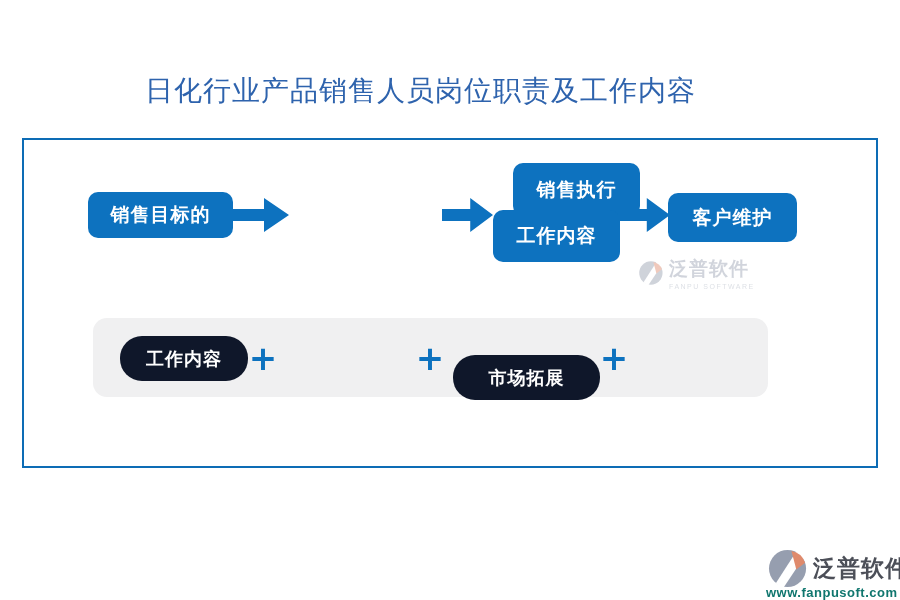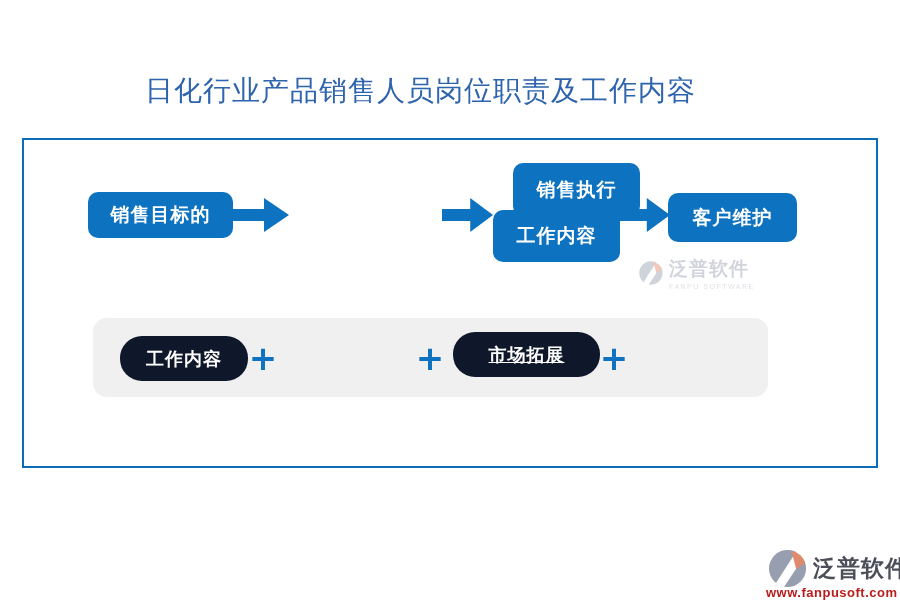--- a/index.html
+++ b/index.html
@@ -37,21 +37,21 @@
     position:absolute; left:93px; top:318px; width:675px; height:79px;
     background:#f0f0f1; border-radius:14px;
   }
   .work-btn {
     position:absolute; background:#0f172a; color:#ffffff;
     border-radius:22px; display:flex; align-items:center; justify-content:center;
     font-weight:bold; font-size:18px; letter-spacing:1px; text-align:center;
   }
   .wb-1 { left:120px; top:336px; width:128px; height:45px; }
   .wb-2 { left:278px; top:333px; width:129px; height:51px; font-size:15px; line-height:1.2; white-space:pre-line; }
-  .wb-3 { left:453px; top:332px; width:147px; height:45px;text-decoration:underline; }
+  .wb-3 { left:453px; top:355px; width:147px; height:45px; }
   .wb-4 { left:628px; top:336px; width:132px; height:45px; }
   .plus {
     position:absolute; color:#0d72bf; font-weight:900; height:45px;
     display:flex; align-items:center; justify-content:center;
     font-size:34px; font-family:"DejaVu Sans", sans-serif;
   }
   .plus-1 { left:246px; top:335px; width:34px; }
   .plus-2 { left:405px; top:335px; width:50px; }
   .plus-3 { left:598px; top:335px; width:32px; }
   .watermark {
@@ -68,21 +68,21 @@
     font-size:7px; color:#b3bac6; letter-spacing:1.5px; white-space:nowrap; margin-top:1px;
   }
   .footer-logo { position:absolute; left:766px; top:548px; }
   .footer-row { display:flex; align-items:center; }
   .footer-row .mark { width:45px; height:41px; }
   .footer-brand {
     font-family:"Liberation Serif", serif; font-weight:bold;
     font-size:23px; color:#4c4f58; letter-spacing:1px; white-space:nowrap; margin-left:2px;
   }
   .footer-url {
-    font-size:13px; font-weight:bold; color:#b91c1c; letter-spacing:0.5px;
+    font-size:13px; font-weight:bold; color:#0f766e; letter-spacing:0.5px;
     white-space:nowrap; margin-top:-4px; text-align:center; width:127px;
   }
 </style>
 </head>
 <body>
 
 <div class="canvas">
 
   <div class="page-title">日化行业产品销售人员岗位职责及工作内容</div>
 

